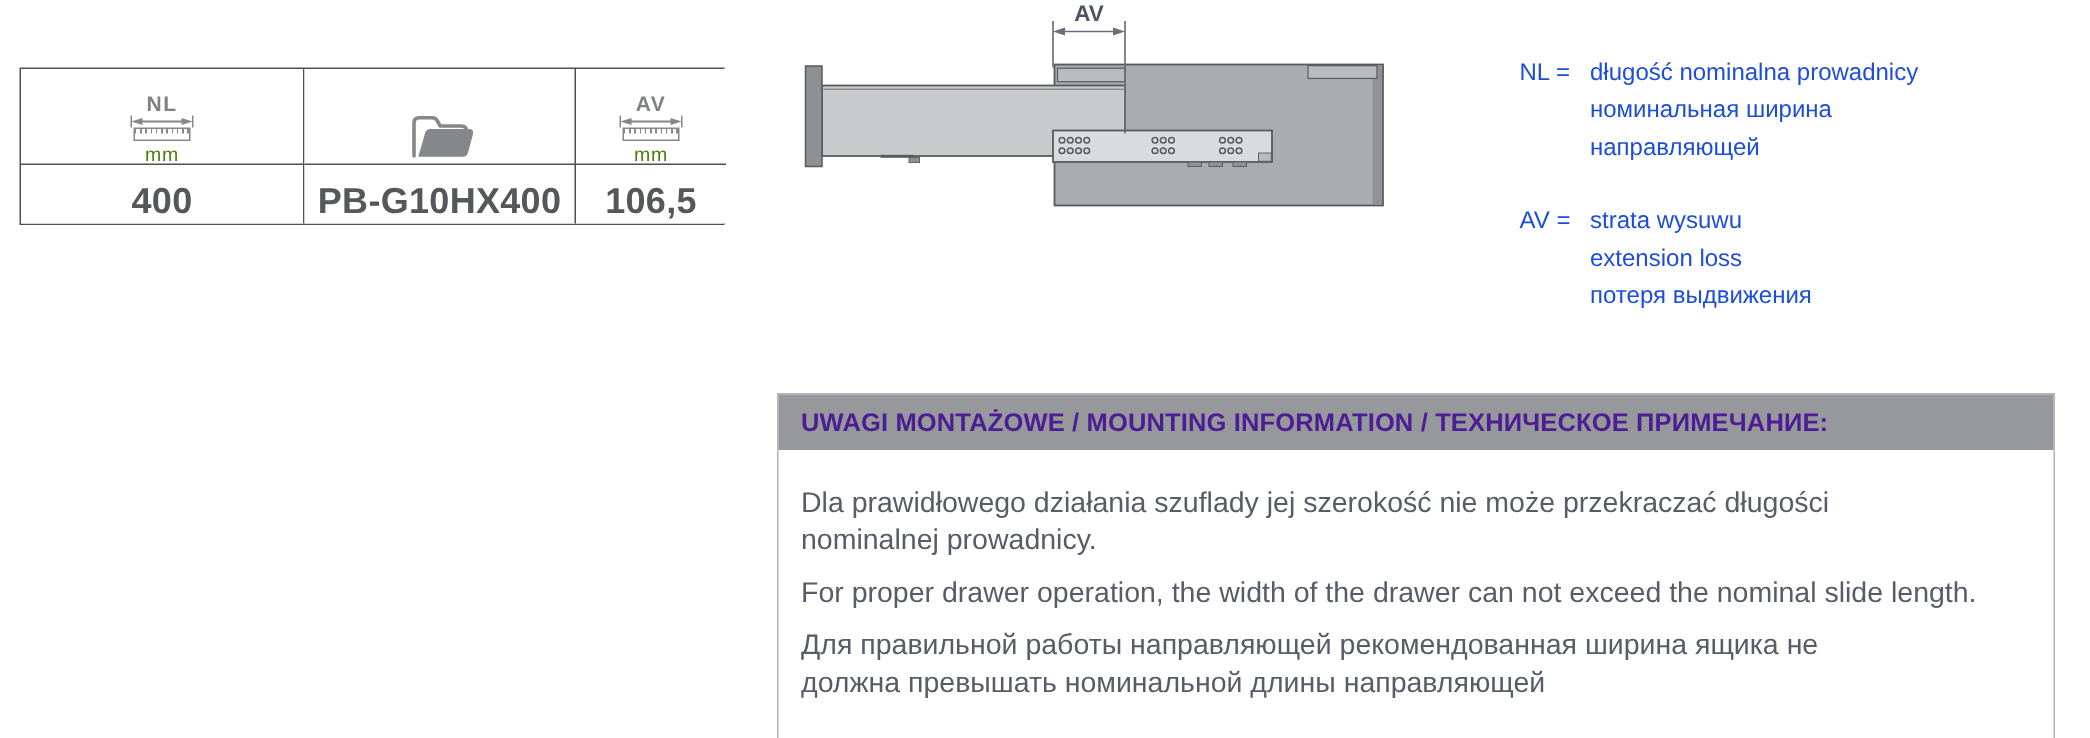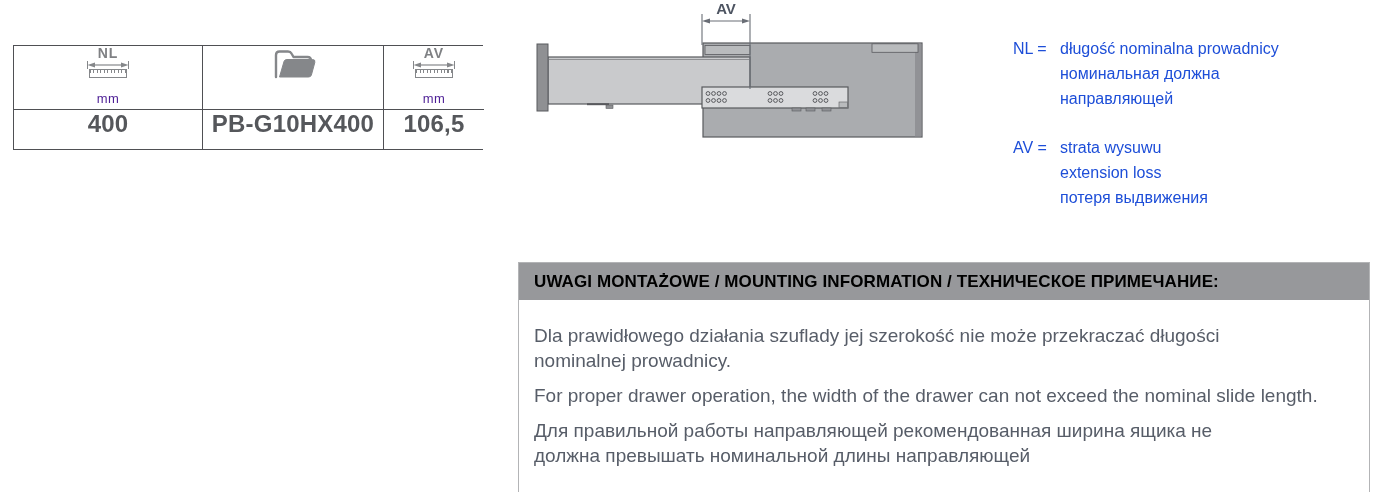--- a/index.html
+++ b/index.html
@@ -7,47 +7,47 @@
   body { font-family:"Liberation Sans", sans-serif; color:#54565c; }
   .canvas { position:relative; width:1393px; height:492px; background:#ffffff; overflow:hidden; }
 
   
   .spec-table {
     position:absolute; left:13px; top:45px; width:470px;
     display:grid; grid-template-columns:189px 181px 100px; grid-template-rows:64px 39px;
     border:1px solid #4f5054;
   }
   .cell { border-right:1px solid #4f5054; border-bottom:1px solid #4f5054;
-          display:flex; align-items:flex-start; justify-content:center; background:#fff; }
+          display:flex; align-items:flex-end; justify-content:center; background:#fff; }
   .cell:nth-child(3n) { border-right:none; }
   .cell.val { border-bottom:none; font-size:24px; font-weight:700; color:#55575b; letter-spacing:0.2px; }
   .dim-ico { display:flex; flex-direction:column; align-items:center; line-height:1; }
   .dim-label { font-size:14px; font-weight:700; color:#7f8184; letter-spacing:1px; }
   .ruler {
     width:38px; height:9px; border:1px solid #85878a; margin-top:-1px;
     background-image:repeating-linear-gradient(to right, #85878a 0 1px, transparent 1px 3.5px);
     background-size:100% 45%; background-repeat:no-repeat; background-position:top left;
   }
-  .dim-unit { font-size:13px; color:#4c1d95; margin-top:14px; letter-spacing:0.5px; }
+  .dim-unit { font-size:13px; color:#4d7c0f; margin-top:2px; letter-spacing:0.5px; }
 
   
   .diagram { position:absolute; left:530px; top:0; }
   .diagram text { font-family:"Liberation Sans", sans-serif; font-weight:700; }
 
   
   .legend { position:absolute; left:1013px; top:36px; width:370px; font-size:16px; color:#1d4ed8; }
   .legend-entry { display:flex; margin-bottom:24px; }
   .legend-term { width:47px; flex:0 0 47px; }
   .legend-lines div { line-height:25px; }
   .legend-term { line-height:25px; }
 
   
   .note-box { position:absolute; left:518px; top:262px; width:852px; border:1px solid #b3b4b6; background:#fff; }
   .note-header {
-    background:#97989b; color:#000000; font-weight:700; font-size:17px;
+    background:#97989b; color:#4c1d95; font-weight:700; font-size:17px;
     padding:9px 14px 8px 15px; letter-spacing:0.1px;
   }
   .note-body { padding:23px 8px 14px 15px; font-size:19px; color:#575d68; }
   .para { margin-bottom:10px; }
   .para:last-child { margin-bottom:12px; }
   .para div { line-height:25px; white-space:nowrap; }
 </style>
 </head>
 <body>
 
@@ -145,21 +145,21 @@
     <polygon points="172,21 180,18.4 180,23.6" fill="#6a6e76"></polygon>
     <polygon points="220,21 212,18.4 212,23.6" fill="#6a6e76"></polygon>
     <text x="196" y="14" text-anchor="middle" font-size="15" fill="#4e5562">AV</text>
   </svg>
 
   <div class="legend">
     <div class="legend-entry">
       <span class="legend-term">NL =</span>
       <div class="legend-lines">
         <div>długość nominalna prowadnicy</div>
-        <div>номинальная должна</div>
+        <div>номинальная ширина</div>
         <div>направляющей</div>
       </div>
     </div>
     <div class="legend-entry">
       <span class="legend-term">AV =</span>
       <div class="legend-lines">
         <div>strata wysuwu</div>
         <div>extension loss</div>
         <div>потеря выдвижения</div>
       </div>

